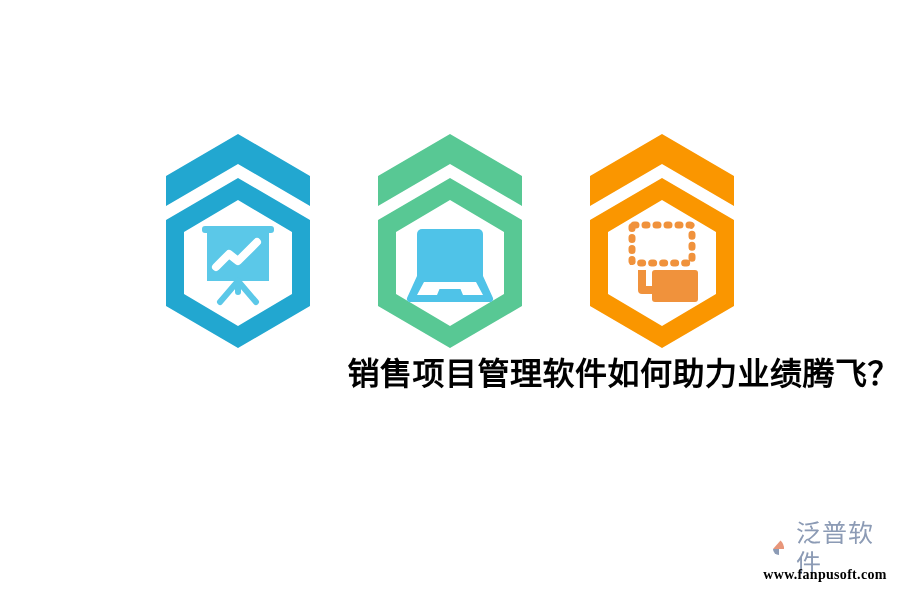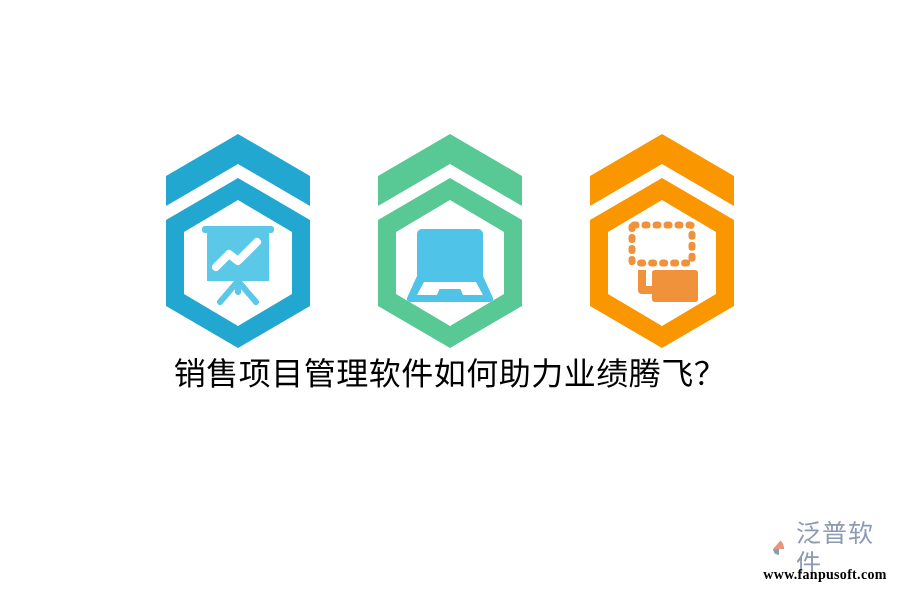--- a/index.html
+++ b/index.html
@@ -43,24 +43,24 @@
     width: 156px;
     height: 225px;
   }
 
   
   #title-block {
     position: absolute;
     left: 0;
     top: 352px;
     width: 900px;
-    text-align: center;
+    text-align: right;
     color: #000000;
     font-family: "Liberation Serif", "DejaVu Serif", serif;
-    font-weight: 400;
+    font-weight: 700;
     font-size: 32px;
     line-height: 44px;
     letter-spacing: 0.5px;
   }
   #title-block .tline {
     display: block;
     white-space: nowrap;
   }
 
   

